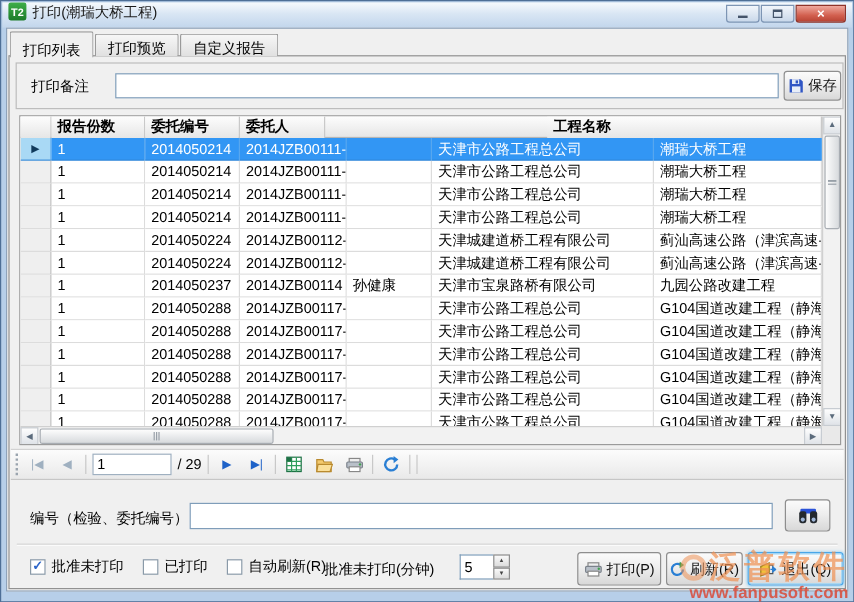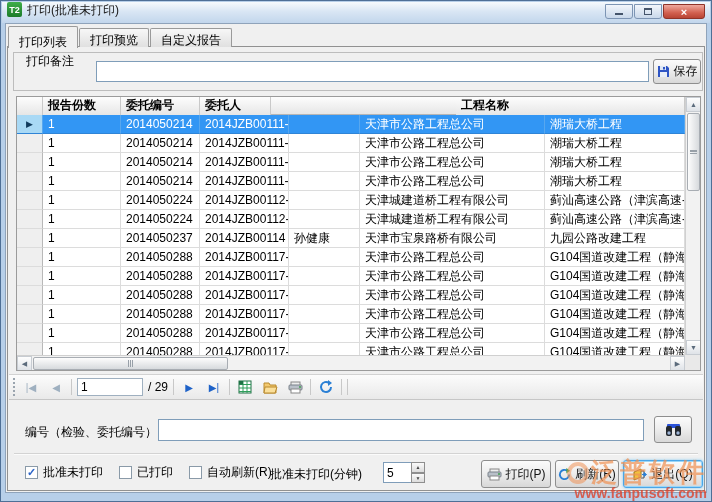--- a/index.html
+++ b/index.html
@@ -35,21 +35,21 @@
          border:1px solid #9a9a9a; border-bottom:none; border-radius:2px 2px 0 0;
          background:linear-gradient(#f7f7f7,#e0e0e0); cursor:default; }
   .tab.active { height:22px; margin-top:0; padding-top:7px; background:#f0f0f0; position:relative; z-index:4; }
 
   .tabpage { position:absolute; left:1px; right:1px; top:22px; bottom:1px;
              border:1px solid #919191; background:#f0f0f0; }
 
   
   .note-group { position:absolute; left:5px; top:5px; width:690px; height:39px;
                 border:1px solid #bdbdbd; background:#f0f0f0; }
-  .note-label { position:absolute; left:12px; top:0; }
+  .note-label { position:absolute; left:12px; top:11px; }
   .note-input { position:absolute; left:82px; top:8px; width:553px; height:21px;
                 border:1px solid #7f9db9; background:#fff; padding:0 4px; font-size:12px; }
   .btn { border:1px solid #8e8e8e; border-radius:3px;
          background:linear-gradient(#fbfbfb,#eee 45%,#d8d8d8);
          display:inline-flex; align-items:center; justify-content:center; gap:4px;
          font-size:12px; color:#111; }
   .save-btn { position:absolute; left:639px; top:6px; width:48px; height:25px; }
 
   
   .grid { position:absolute; left:8px; top:49px; width:685px; height:275px;
@@ -133,21 +133,21 @@
 
   svg { display:block; }
 </style>
 </head>
 <body>
 
 <div class="window">
 
   <div class="titlebar">
     <div class="appicon">T2</div>
-    <div class="title-text">打印(批准未打印)</div>
+    <div class="title-text">打印(潮瑞大桥工程)</div>
     <div class="winbtns">
       <div class="wbtn">
           <span class="dash"></span>
         </div>
       <div class="wbtn">
           <span class="sq"></span>
         </div>
       <div class="wbtn close">
           <span>×</span>
         </div>

